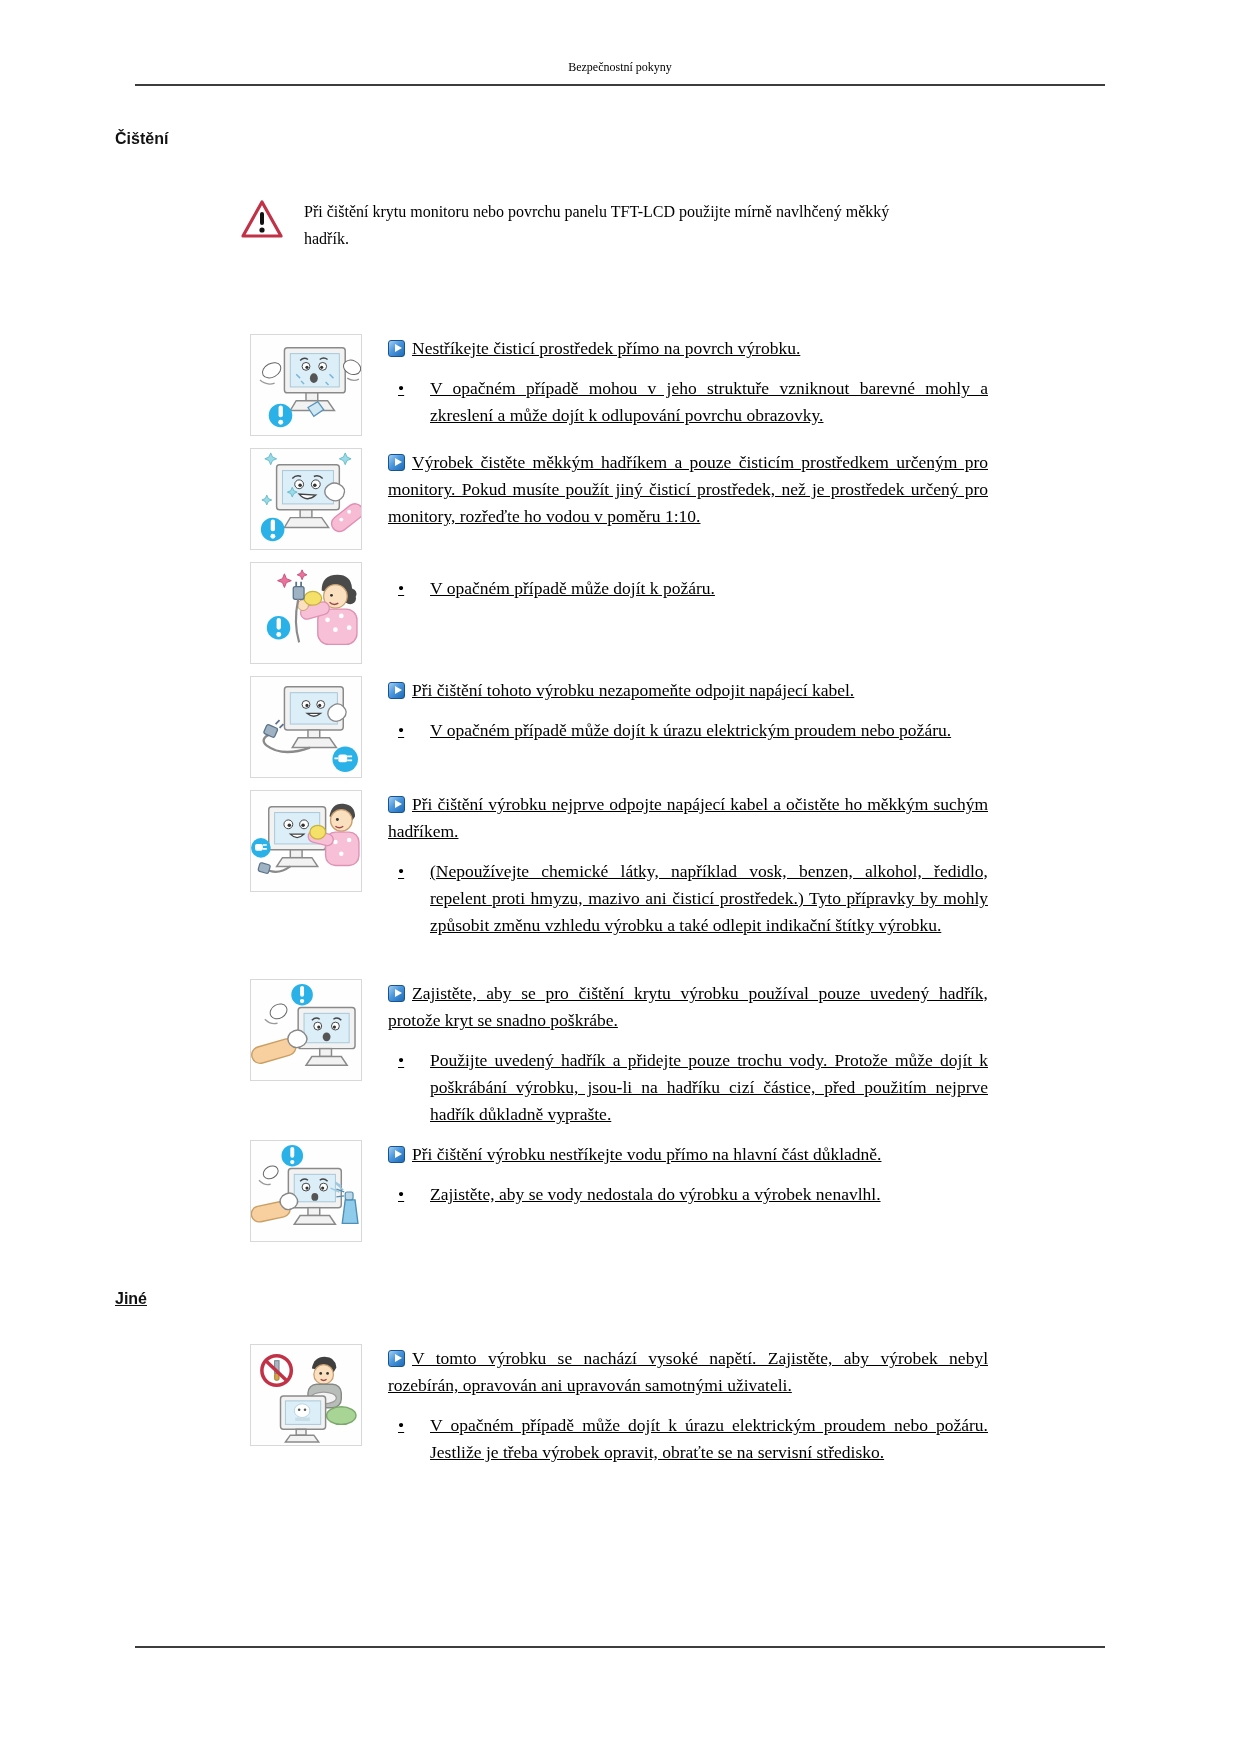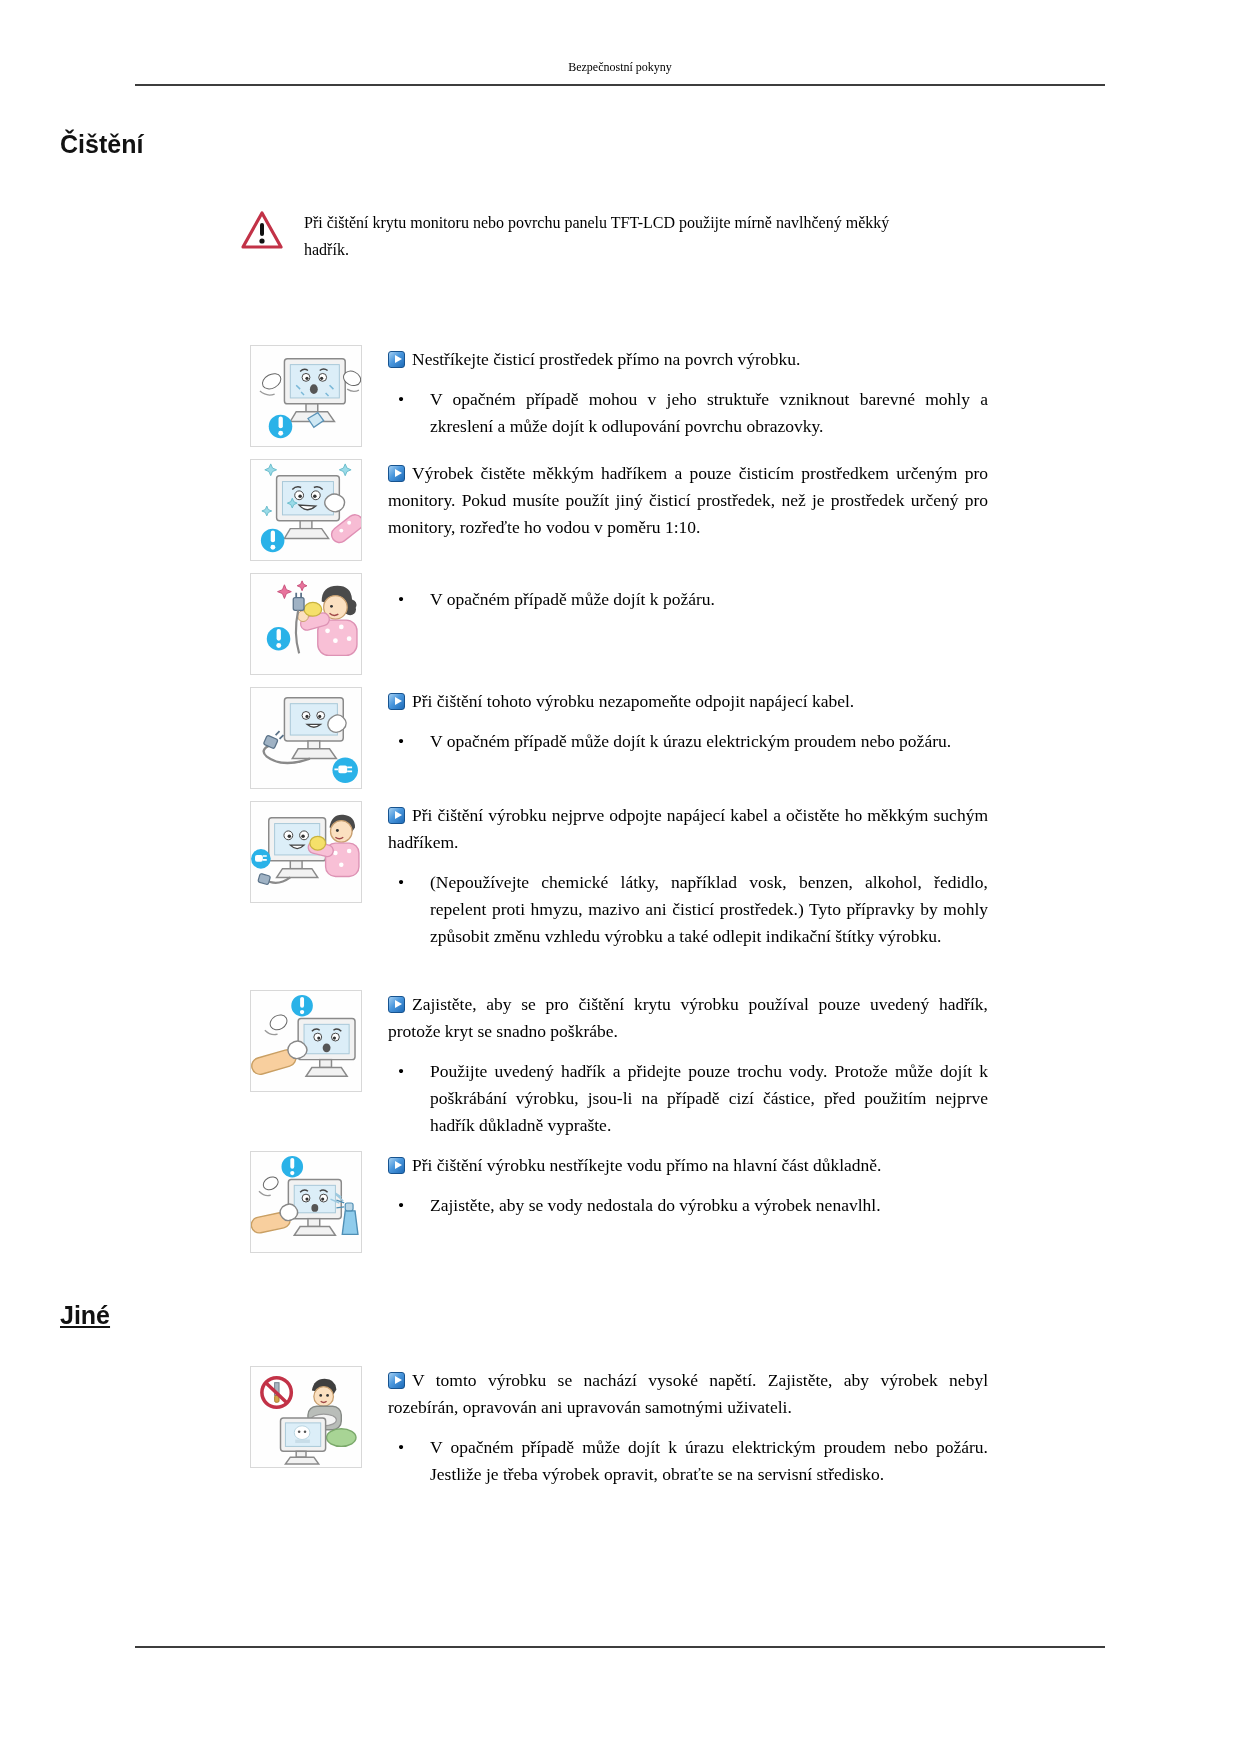--- a/index.html
+++ b/index.html
@@ -10,35 +10,35 @@
   }
   .page-header {
     margin:60px 135px 0 135px;
     text-align:center;
     font-size:12px;
     padding-bottom:9px;
     border-bottom:2px solid #3d3d3d;
   }
   h2.doc-heading {
     font-family:"Liberation Sans", sans-serif;
-    font-weight:bold; font-size:25px; color:#121212;
-    margin-left:60px;
+    font-weight:bold; font-size:16px; color:#121212;
+    margin-left:115px;
   }
   #h2-cleaning { margin-top:44px; }
   #h2-other   { margin-top:48px; margin-bottom:36px;text-decoration:underline; }
 
   .warning-row {
     display:flex; align-items:flex-start;
     margin:50px 0 82px 240px; width:710px;
     font-size:16px; line-height:27px;
   }
   .warning-row .tri { flex:none; width:44px; height:42px; margin-right:20px; }
   .warning-row .wtext { width:600px; }
 
-  .item { display:flex; margin:0 0 12px 250px; }
+  .item { display:flex; margin:0 0 12px 250px;text-decoration:underline; }
   .item.spaced { margin-bottom:40px; }
   .fig {
     flex:none; width:112px; height:102px;
     border:1px solid #d8d8d8; background:#fefefe;
     margin-right:26px;
   }
   .fig svg { display:block; width:110px; height:100px; }
   .content {
     width:600px; font-size:17.5px; line-height:27px;
     text-align:justify;
@@ -282,21 +282,21 @@
       <ellipse cx="28" cy="32" rx="9" ry="7" fill="#fff" stroke="#666" transform="rotate(-30 28 32)"></ellipse>
       <path d="M14 40 q6 6 13 4" stroke="#999" fill="none" stroke-width="1.3"></path>
       <rect x="0" y="64" width="46" height="17" rx="8.5" fill="#f8cf9e" stroke="#c99f63" stroke-width="1.4" transform="rotate(-16 23 72)"></rect>
       <path d="M40 54 q8 -6 14 0 q6 6 0 12 q-8 6 -14 0 q-5 -6 0 -12 z" fill="#fff" stroke="#888" stroke-width="1.4"></path>
     </svg>
   </div>
   <div class="content">
     <p class="lead"><span class="arrow-ic"></span><span>Zajistěte, aby se pro čištění krytu výrobku používal pouze uvedený hadřík, protože kryt se snadno poškrábe.</span></p>
     <div class="bullet">
       <span class="dot"></span>
-      <span class="btext">Použijte uvedený hadřík a přidejte pouze trochu vody. Protože může dojít k poškrábání výrobku, jsou-li na případě cizí částice, před použitím nejprve hadřík důkladně vyprašte.</span>
+      <span class="btext">Použijte uvedený hadřík a přidejte pouze trochu vody. Protože může dojít k poškrábání výrobku, jsou-li na hadříku cizí částice, před použitím nejprve hadřík důkladně vyprašte.</span>
     </div>
   </div>
 </section>
 
 <section class="item">
   <div class="fig">
     <svg viewBox="0 0 112 102">
       <circle cx="42" cy="15" r="11" fill="#2ab2e8"></circle>
       <rect x="40" y="6" width="4" height="11" rx="2" fill="#fff"></rect>
       <circle cx="42" cy="21.5" r="2.2" fill="#fff"></circle>

